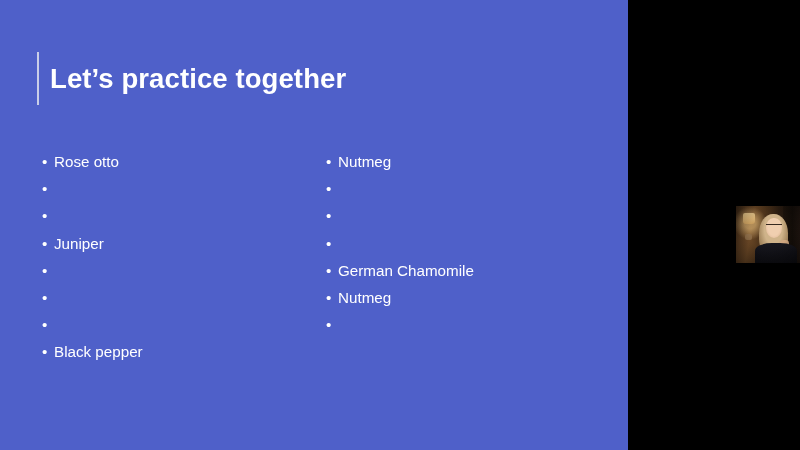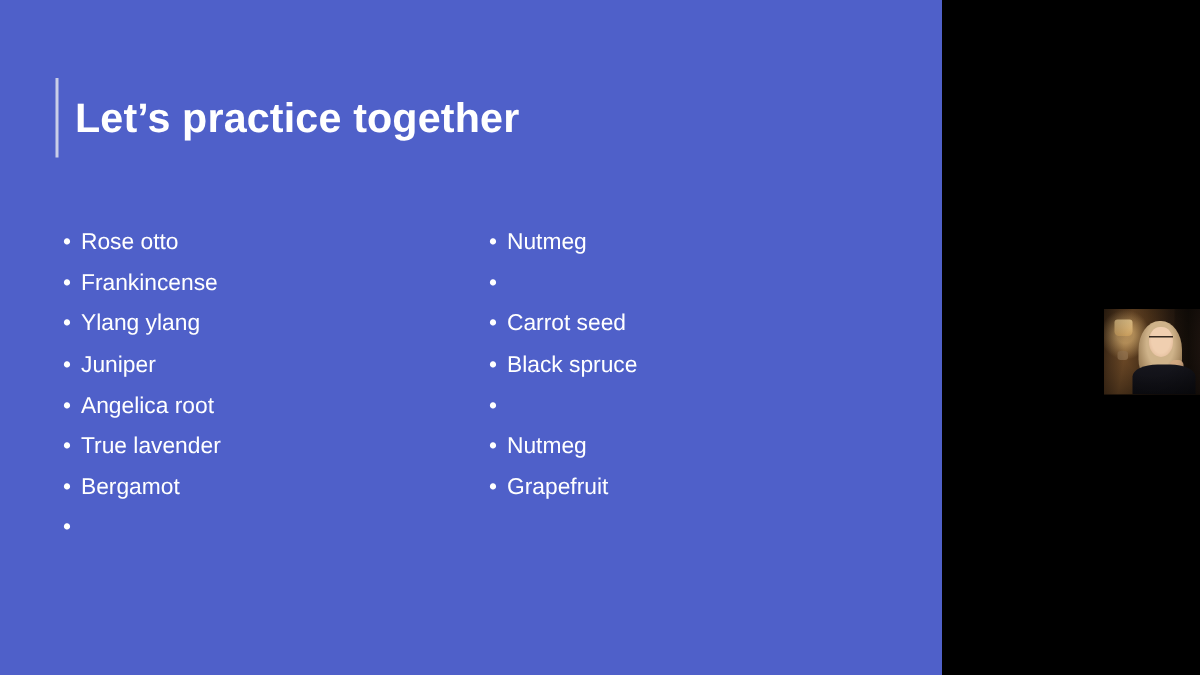--- a/index.html
+++ b/index.html
@@ -194,73 +194,67 @@
       <div id="slide-title">Let’s practice together</div>
     </div>
 
     <div id="col-left" class="bullet-col">
       <div class="bullet-item">
         <span class="bullet-dot">•</span>
         <span class="bullet-text">Rose otto</span>
       </div>
       <div class="bullet-item">
         <span class="bullet-dot">•</span>
-        <span class="bullet-text">Frankincense</span>
-      </div>
-      <div class="bullet-item">
-        <span class="bullet-dot">•</span>
-        <span class="bullet-text">Ylang ylang</span>
+      </div>
+      <div class="bullet-item">
+        <span class="bullet-dot">•</span>
       </div>
       <div class="bullet-item">
         <span class="bullet-dot">•</span>
         <span class="bullet-text">Juniper</span>
       </div>
       <div class="bullet-item">
         <span class="bullet-dot">•</span>
-        <span class="bullet-text">Angelica root</span>
-      </div>
-      <div class="bullet-item">
-        <span class="bullet-dot">•</span>
-        <span class="bullet-text">True lavender</span>
-      </div>
-      <div class="bullet-item">
-        <span class="bullet-dot">•</span>
-        <span class="bullet-text">Bergamot</span>
-      </div>
-      <div class="bullet-item">
-        <span class="bullet-dot">•</span>
+      </div>
+      <div class="bullet-item">
+        <span class="bullet-dot">•</span>
+      </div>
+      <div class="bullet-item">
+        <span class="bullet-dot">•</span>
+      </div>
+      <div class="bullet-item">
+        <span class="bullet-dot">•</span>
+        <span class="bullet-text">Black pepper</span>
       </div>
     </div>
 
     <div id="col-right" class="bullet-col">
       <div class="bullet-item">
         <span class="bullet-dot">•</span>
         <span class="bullet-text">Nutmeg</span>
       </div>
       <div class="bullet-item">
         <span class="bullet-dot">•</span>
       </div>
       <div class="bullet-item">
         <span class="bullet-dot">•</span>
-        <span class="bullet-text">Carrot seed</span>
-      </div>
-      <div class="bullet-item">
-        <span class="bullet-dot">•</span>
-        <span class="bullet-text">Black spruce</span>
-      </div>
-      <div class="bullet-item">
-        <span class="bullet-dot">•</span>
+      </div>
+      <div class="bullet-item">
+        <span class="bullet-dot">•</span>
+      </div>
+      <div class="bullet-item">
+        <span class="bullet-dot">•</span>
+        <span class="bullet-text">German Chamomile</span>
       </div>
       <div class="bullet-item">
         <span class="bullet-dot">•</span>
         <span class="bullet-text">Nutmeg</span>
       </div>
       <div class="bullet-item">
         <span class="bullet-dot">•</span>
-        <span class="bullet-text">Grapefruit</span>
       </div>
     </div>
 
   </div>
 
   <div id="webcam">
     <div id="webcam-room"></div>
     <div id="webcam-shelf"></div>
     <div id="webcam-lamp"></div>
     <div id="webcam-obj"></div>

